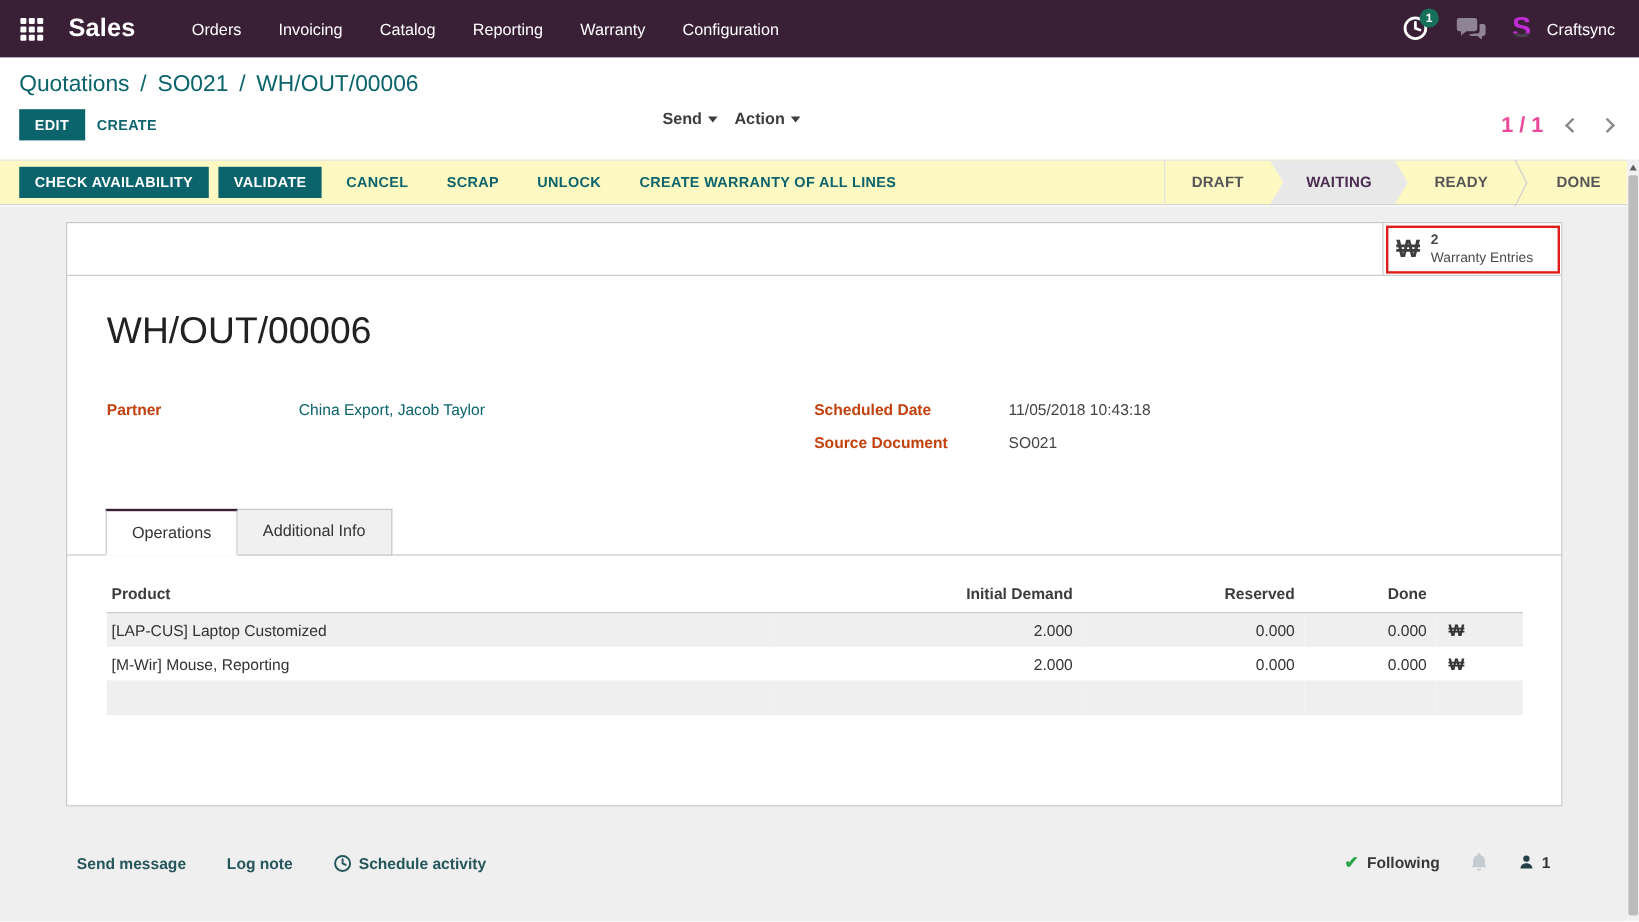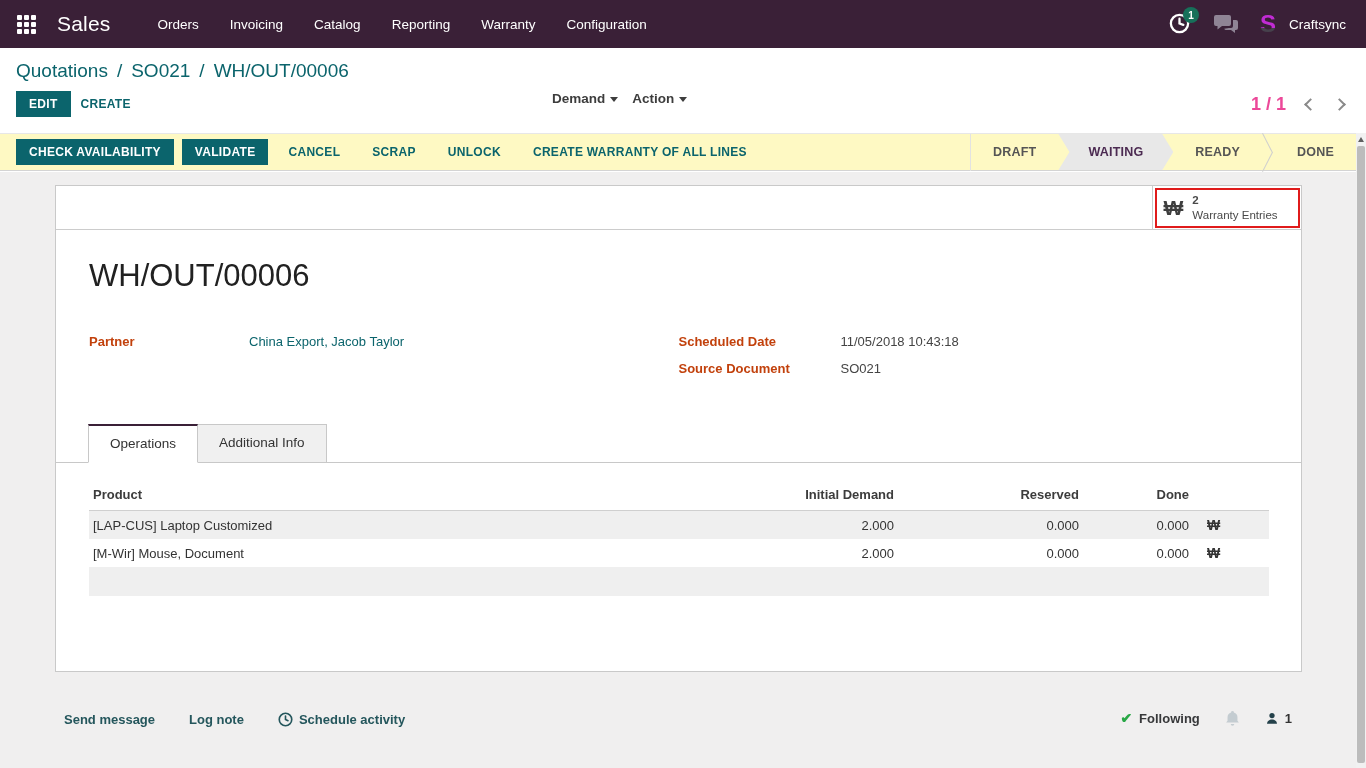--- a/index.html
+++ b/index.html
@@ -13,21 +13,21 @@
     --navbar:#3a2037; --teal:#0b646c; --red:#e01b1b; --graybg:#f0efef;
     --activestate:#4c2b52; --badge:#17705a; --green:#28a745;
   }
 
   
   .navbar{ position:absolute; top:0; left:0; width:1366px; height:48px;
     background:var(--navbar); display:flex; align-items:center; color:#fff; }
   .grid-icon{ width:19px; height:19px; margin-left:17px; display:grid;
     grid-template-columns:repeat(3,1fr); gap:2px; cursor:pointer; }
   .grid-icon span{ background:#fff; border-radius:1px; }
-  .app-name{ font-size:21px; font-weight:normal; margin-left:21px; letter-spacing:.2px; cursor:pointer; }
+  .app-name{ font-size:21px; font-weight:bold; margin-left:21px; letter-spacing:.2px; cursor:pointer; }
   .nav-menu{ display:flex; margin-left:47px; gap:31px; font-size:13.5px; }
   .nav-menu div{ cursor:pointer; }
   .nav-right{ margin-left:auto; display:flex; align-items:center; margin-right:20px; gap:21px; }
   .activity-btn{ position:relative; cursor:pointer; width:24px; height:24px; }
   .activity-badge{ position:absolute; top:-5px; right:-7px; min-width:16px; height:16px;
     background:var(--badge); border-radius:50%; color:#fff; font-size:10px; font-weight:bold;
     display:flex; align-items:center; justify-content:center; }
   .messages-btn{ cursor:pointer; width:26px; height:22px; }
   .user-menu{ display:flex; align-items:center; gap:9px; cursor:pointer; }
   .logo-s{ position:relative; width:20px; height:22px; font-size:24px; font-weight:900; line-height:22px; }
@@ -188,21 +188,21 @@
     <span class="crumb">SO021</span>
     <span>/</span>
     <span>WH/OUT/00006</span>
   </div>
   <div class="cp-row">
     <button class="btn-primary">EDIT</button>
     <button class="btn-link">CREATE</button>
   </div>
   <div class="cp-dropdowns">
     <div class="dropdown">
-      <span>Demand</span>
+      <span>Send</span>
       <span class="caret"></span>
     </div>
     <div class="dropdown">
       <span>Action</span>
       <span class="caret"></span>
     </div>
   </div>
   <div class="pager">
     <span class="pager-value">1 / 1</span>
     <span class="chev left"></span>
@@ -288,21 +288,21 @@
       </thead>
       <tbody>
         <tr>
           <td class="cell-product">[LAP-CUS] Laptop Customized</td>
           <td>2.000</td>
           <td>0.000</td>
           <td>0.000</td>
           <td class="cell-icon">₩</td>
         </tr>
         <tr>
-          <td class="cell-product">[M-Wir] Mouse, Document</td>
+          <td class="cell-product">[M-Wir] Mouse, Reporting</td>
           <td>2.000</td>
           <td>0.000</td>
           <td>0.000</td>
           <td class="cell-icon">₩</td>
         </tr>
         <tr class="empty">
           <td></td>
             <td></td>
             <td></td>
             <td></td>

